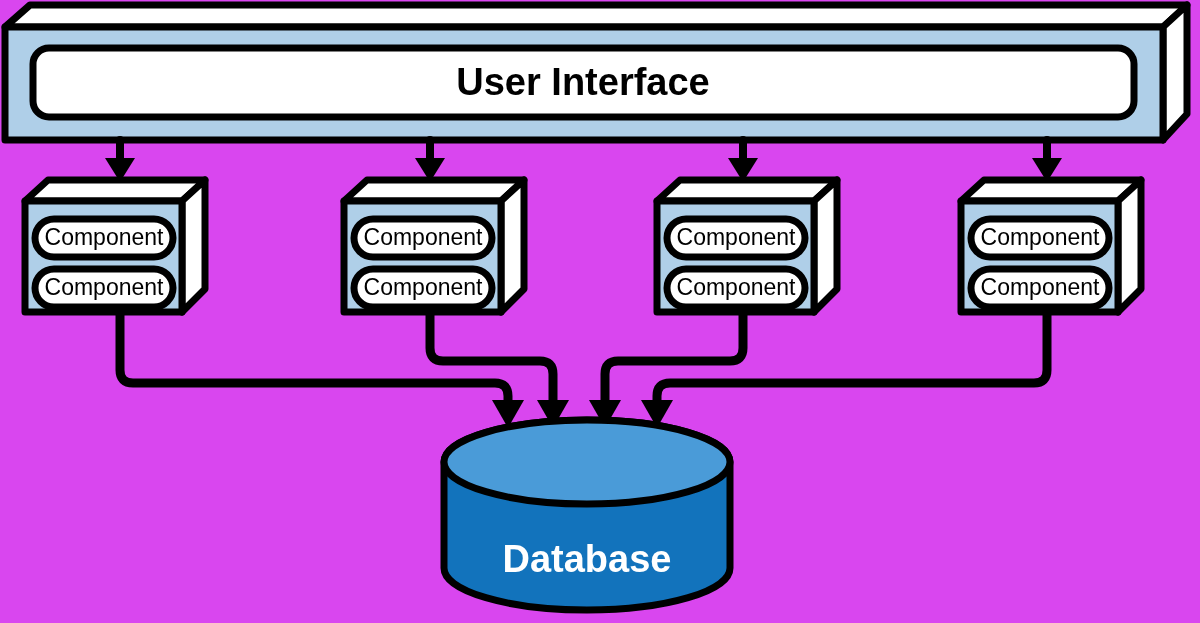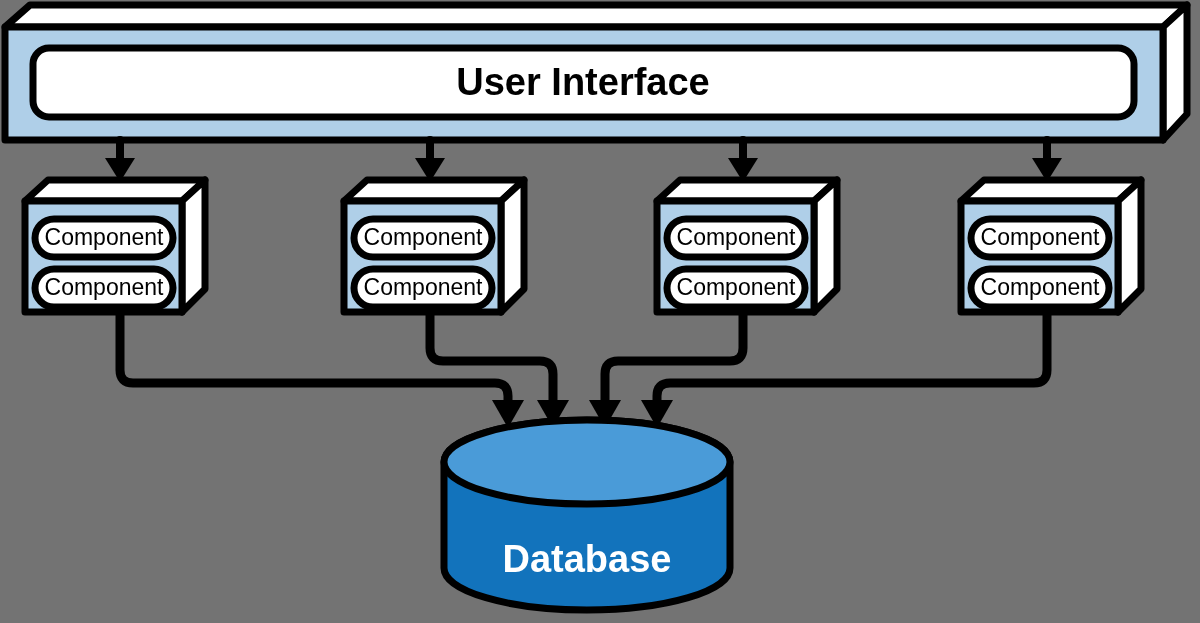--- a/index.html
+++ b/index.html
@@ -10,21 +10,21 @@
   body {
     width: 1200px;
     height: 623px;
     font-family: "Liberation Sans", sans-serif;
     overflow: hidden;
   }
   #diagram-root {
     position: relative;
     width: 1200px;
     height: 623px;
-    background: #737373;
+    background: #d946ef;
   }
   svg#arch-svg {
     display: block;
     width: 1200px;
     height: 623px;
   }
   .stroke-main {
     stroke: #000000;
     stroke-linejoin: round;
     stroke-linecap: round;

